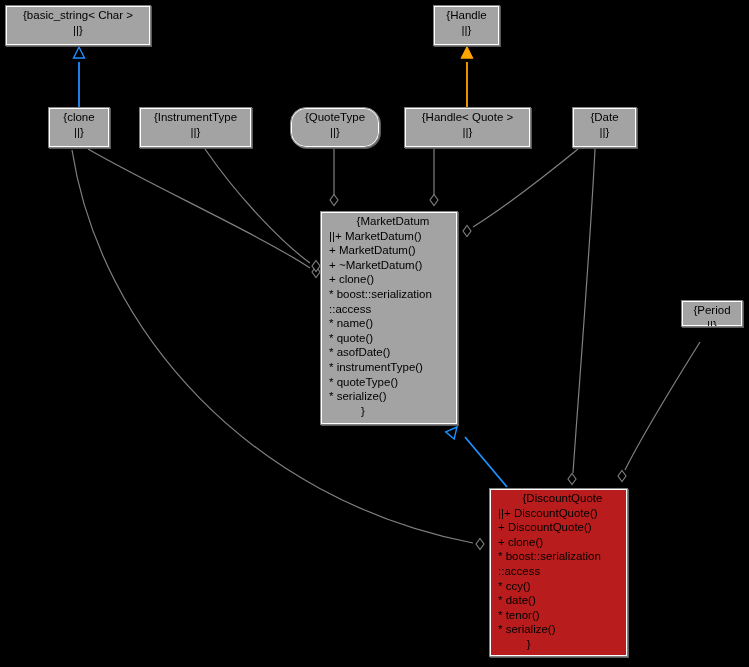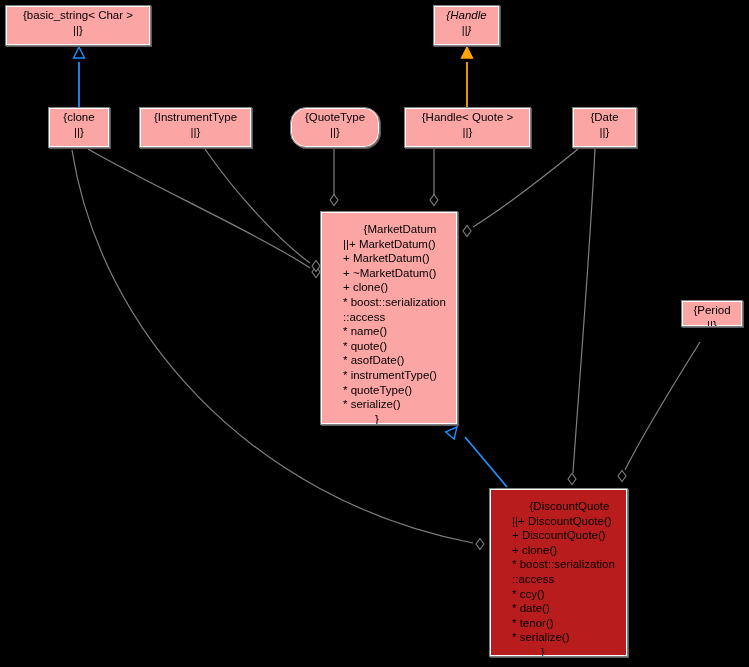--- a/index.html
+++ b/index.html
@@ -23,42 +23,41 @@
     position: absolute;
     left: 0;
     top: 0;
     width: 749px;
     height: 667px;
     display: block;
   }
   .node-box {
     position: absolute;
     box-sizing: border-box;
-    background: #fca5a5;
+    background: #a3a3a3;
     border: 1px solid #808080;
     box-shadow: 1px 1px 0 0 #5a5a5a, inset 0 0 0 1px #ffffff;
     color: #000000;
     font-family: "Liberation Sans", sans-serif;
     font-size: 11.5px;
     line-height: 14.6px;
     text-align: center;
     white-space: pre;
     overflow: hidden;
   }
   .node-box.filled {
     background: #b91c1c;
   }
   .node-box .nb-inner {
     display: block;
     padding-top: 2px;
   }
   .node-box.lines-left .nb-inner {
     text-align: left;
-    padding-left: 22px;
-    margin-top: 8px;
+    padding-left: 8px;
   }
   .node-box .nb-title {
     display: block;
     text-align: center;
   }
 </style>
 </head>
 <body>
 
 <div id="diagram-root">
@@ -85,21 +84,21 @@
         <polygon points="572,473.5 576,479 572,484.5 568,479" fill="#000000" stroke="#808080" stroke-width="1.1"></polygon>
         <path d="M 700,342 C 670,390 640,440 625,470" fill="none" stroke="#808080" stroke-width="1.2"></path>
         <polygon points="622,470.5 626,476 622,481.5 618,476" fill="#000000" stroke="#808080" stroke-width="1.1"></polygon>
         <path d="M 72,150 C 100,330 250,500 473,543" fill="none" stroke="#808080" stroke-width="1.2"></path>
         <polygon points="480,538.5 484,544 480,549.5 476,544" fill="#000000" stroke="#808080" stroke-width="1.1"></polygon>
       </g>
   </svg>
 
   <div id="nodes-layer">
       <div class="node-box" style="left: 5px; top: 5px; width: 146px; height: 41px;"><span class="nb-inner"><span class="nb-title">{basic_string&lt; Char &gt;</span><span class="nb-title">||}</span></span></div>
-      <div class="node-box" style="left: 433px; top: 5px; width: 67px; height: 41px; font-style: italic;"><span class="nb-inner"><span class="nb-title">{Handle</span><span class="nb-title">||}</span></span></div>
+      <div class="node-box" style="left: 433px; top: 5px; width: 67px; height: 41px;"><span class="nb-inner"><span class="nb-title">{Handle</span><span class="nb-title">||}</span></span></div>
       <div class="node-box" style="left: 48px; top: 107px; width: 62px; height: 41px;"><span class="nb-inner"><span class="nb-title">{clone</span><span class="nb-title">||}</span></span></div>
       <div class="node-box" style="left: 139px; top: 107px; width: 113px; height: 41px;"><span class="nb-inner"><span class="nb-title">{InstrumentType</span><span class="nb-title">||}</span></span></div>
       <div class="node-box" style="left: 290px; top: 107px; width: 90px; height: 41px; border-radius: 16px;"><span class="nb-inner"><span class="nb-title">{QuoteType</span><span class="nb-title">||}</span></span></div>
       <div class="node-box" style="left: 404px; top: 107px; width: 127px; height: 41px;"><span class="nb-inner"><span class="nb-title">{Handle&lt; Quote &gt;</span><span class="nb-title">||}</span></span></div>
       <div class="node-box" style="left: 572px; top: 107px; width: 65px; height: 41px;"><span class="nb-inner"><span class="nb-title">{Date</span><span class="nb-title">||}</span></span></div>
       <div class="node-box" style="left: 681px; top: 300px; width: 62px; height: 27px;"><span class="nb-inner"><span class="nb-title">{Period</span><span class="nb-title">||}</span></span></div>
       <div class="node-box lines-left" style="left: 320px; top: 211px; width: 138px; height: 214px;"><span class="nb-inner"><span class="nb-title">{MarketDatum</span><span style="display: block;">||+ MarketDatum()</span><span style="display: block;">+ MarketDatum()</span><span style="display: block;">+ ~MarketDatum()</span><span style="display: block;">+ clone()</span><span style="display: block;">* boost::serialization</span><span style="display: block;">::access</span><span style="display: block;">* name()</span><span style="display: block;">* quote()</span><span style="display: block;">* asofDate()</span><span style="display: block;">* instrumentType()</span><span style="display: block;">* quoteType()</span><span style="display: block;">* serialize()</span><span style="display: block;">          }</span></span></div>
       <div class="node-box filled lines-left" style="left: 489px; top: 488px; width: 139px; height: 169px;"><span class="nb-inner"><span class="nb-title">{DiscountQuote</span><span style="display: block;">||+ DiscountQuote()</span><span style="display: block;">+ DiscountQuote()</span><span style="display: block;">+ clone()</span><span style="display: block;">* boost::serialization</span><span style="display: block;">::access</span><span style="display: block;">* ccy()</span><span style="display: block;">* date()</span><span style="display: block;">* tenor()</span><span style="display: block;">* serialize()</span><span style="display: block;">         }</span></span></div>
     </div>
 

